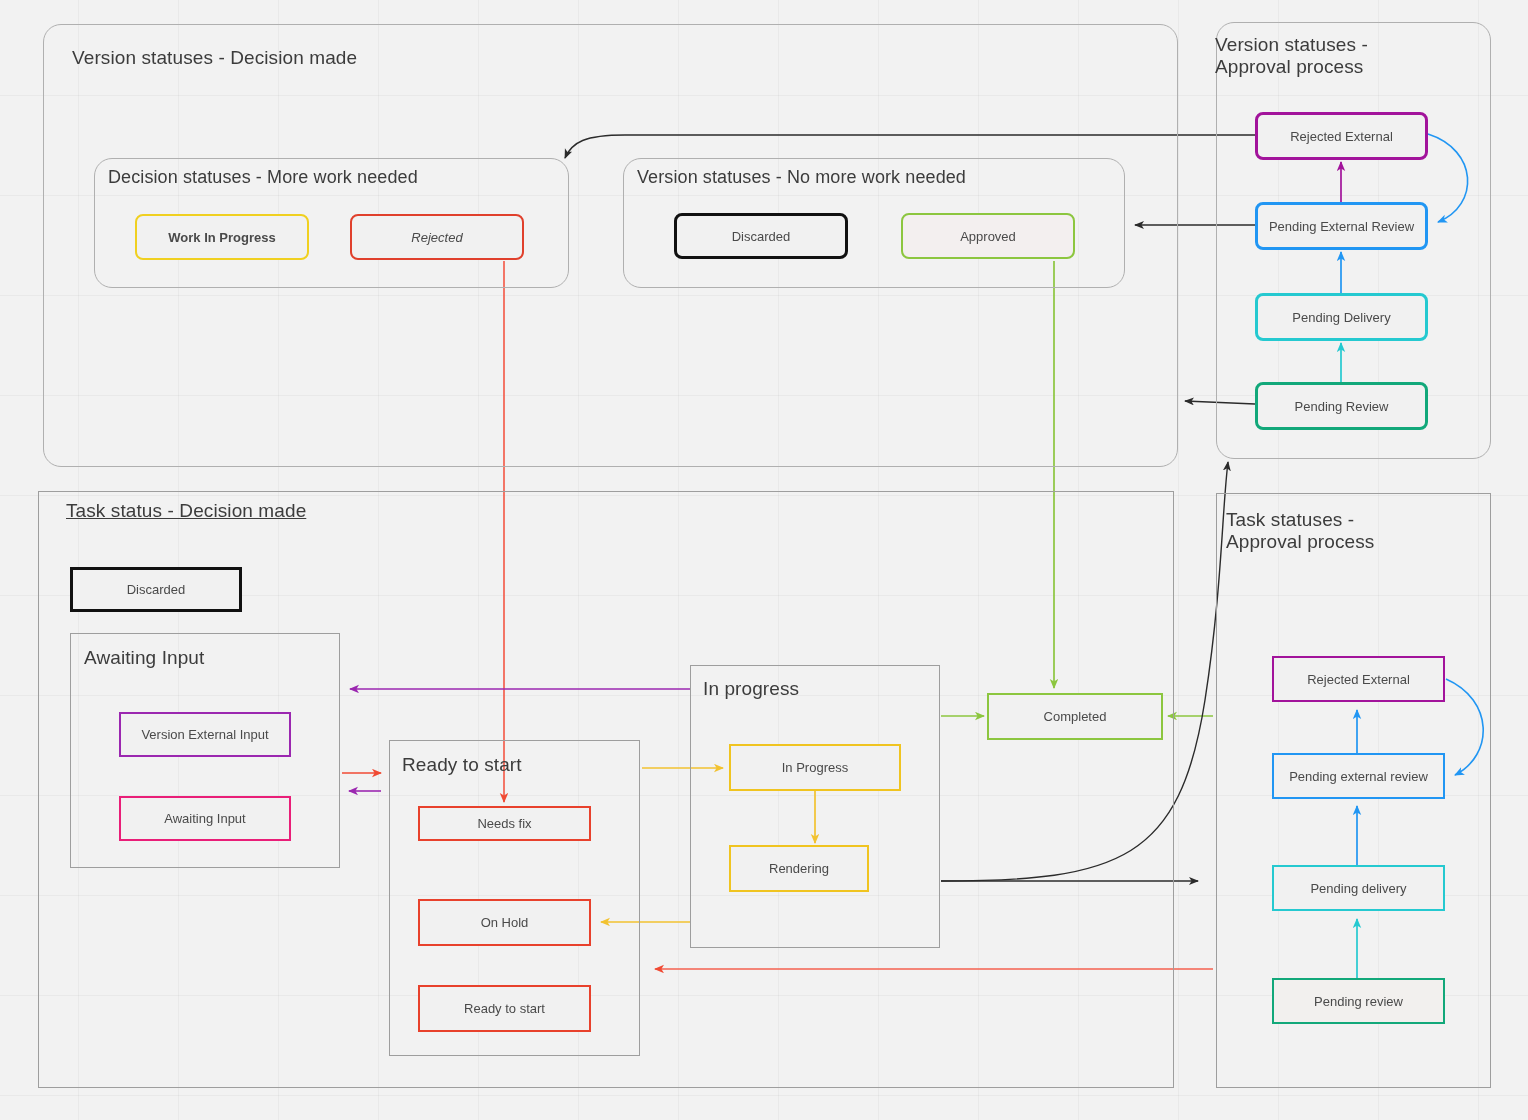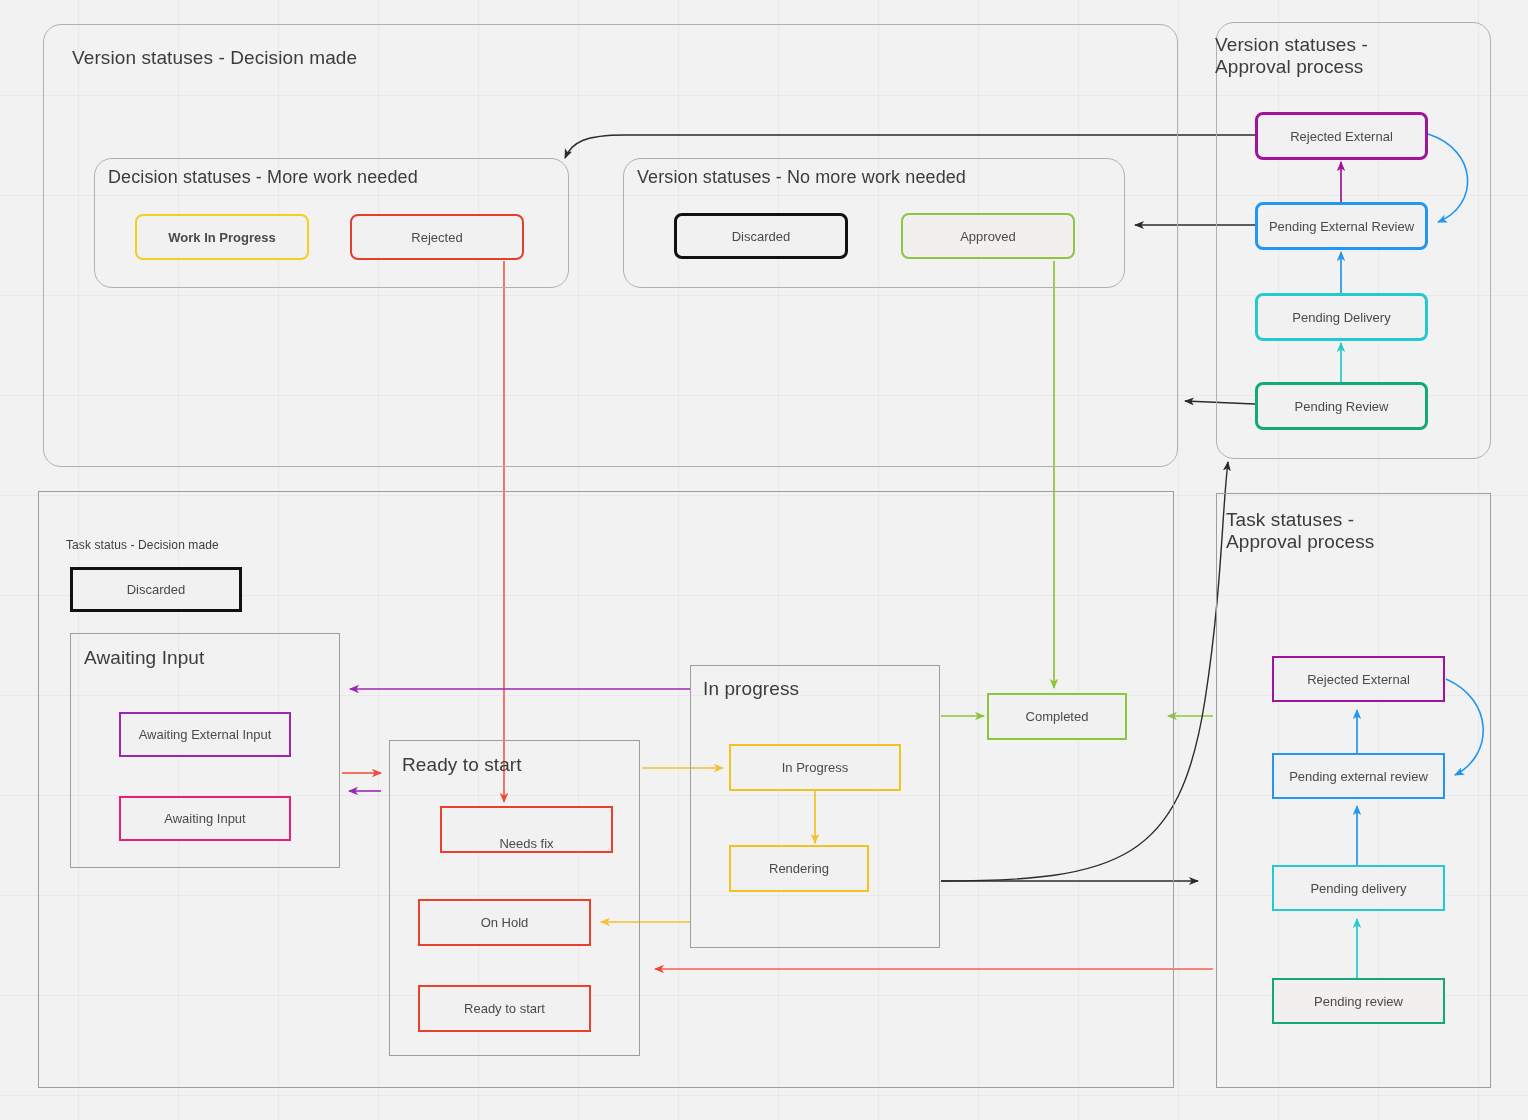--- a/index.html
+++ b/index.html
@@ -118,21 +118,21 @@
 
   <div class="grp round" style="left:43px;top:24px;width:1135px;height:443px;"></div>
   <div class="grp-title" style="left:72px;top:47px;font-size:19px;">Version statuses - Decision made</div>
 
   <div class="grp round" style="left:94px;top:158px;width:475px;height:130px;"></div>
   <div class="grp-title" style="left:108px;top:167px;font-size:18px;">Decision statuses - More work needed</div>
   <div class="node round" style="left:135px;top:214px;width:174px;height:46px;border-color:#f0d020;font-weight:bold;">
     <span class="n-label" style="font-size:13px;">Work In Progress</span>
   </div>
   <div class="node round" style="left:350px;top:214px;width:174px;height:46px;border-color:#e0402c;">
-    <span class="n-label" style="font-size:13px;">Rejected</span>
+    <span class="n-label" style="font-size:13px;font-style:italic;">Rejected</span>
   </div>
 
   <div class="grp round" style="left:623px;top:158px;width:502px;height:130px;"></div>
   <div class="grp-title" style="left:637px;top:167px;font-size:18px;">Version statuses - No more work needed</div>
   <div class="node round thick" style="left:674px;top:213px;width:174px;height:46px;border-color:#111111;">
     <span class="n-label" style="font-size:13px;">Discarded</span>
   </div>
   <div class="node round" style="left:901px;top:213px;width:174px;height:46px;border-color:#8cc63f;background:#f3efef;">
     <span class="n-label" style="font-size:13px;">Approved</span>
   </div>
@@ -148,57 +148,57 @@
     <span class="n-label" style="font-size:13px;">Pending External Review</span>
   </div>
   <div class="node round thick" style="left:1255px;top:293px;width:173px;height:48px;border-color:#25c9d0;">
     <span class="n-label" style="font-size:13px;">Pending Delivery</span>
   </div>
   <div class="node round thick" style="left:1255px;top:382px;width:173px;height:48px;border-color:#12a87a;">
     <span class="n-label" style="font-size:13px;">Pending Review</span>
   </div>
 
   <div class="grp sq" style="left:38px;top:491px;width:1136px;height:597px;"></div>
-  <div class="grp-title" style="left:66px;top:538px;font-size:12px;">Task status - Decision made</div>
+  <div class="grp-title" style="left:66px;top:500px;font-size:19px;text-decoration:underline;">Task status - Decision made</div>
 
   <div class="node sq thick" style="left:70px;top:567px;width:172px;height:45px;border-color:#111111;">
     <span class="n-label" style="font-size:13px;">Discarded</span>
   </div>
 
   <div class="grp sq" style="left:70px;top:633px;width:270px;height:235px;"></div>
   <div class="grp-title" style="left:84px;top:647px;font-size:19px;">Awaiting Input</div>
   <div class="node sq" style="left:119px;top:712px;width:172px;height:45px;border-color:#9b27b0;">
-    <span class="n-label" style="font-size:13px;">Awaiting External Input</span>
+    <span class="n-label" style="font-size:13px;">Version External Input</span>
   </div>
   <div class="node sq" style="left:119px;top:796px;width:172px;height:45px;border-color:#e91e78;">
     <span class="n-label" style="font-size:13px;">Awaiting Input</span>
   </div>
 
   <div class="grp sq" style="left:389px;top:740px;width:251px;height:316px;"></div>
   <div class="grp-title" style="left:402px;top:754px;font-size:19px;">Ready to start</div>
-  <div class="node sq" style="left:440px;top:806px;width:173px;height:47px;border-color:#e8412c;align-items:flex-end;">
+  <div class="node sq" style="left:418px;top:806px;width:173px;height:35px;border-color:#e8412c;">
     <span class="n-label" style="font-size:13px;">Needs fix</span>
   </div>
   <div class="node sq" style="left:418px;top:899px;width:173px;height:47px;border-color:#e8412c;">
     <span class="n-label" style="font-size:13px;">On Hold</span>
   </div>
   <div class="node sq" style="left:418px;top:985px;width:173px;height:47px;border-color:#e8412c;">
     <span class="n-label" style="font-size:13px;">Ready to start</span>
   </div>
 
   <div class="grp sq" style="left:690px;top:665px;width:250px;height:283px;"></div>
   <div class="grp-title" style="left:703px;top:678px;font-size:19px;">In progress</div>
   <div class="node sq" style="left:729px;top:744px;width:172px;height:47px;border-color:#f0c420;">
     <span class="n-label" style="font-size:13px;">In Progress</span>
   </div>
   <div class="node sq" style="left:729px;top:845px;width:140px;height:47px;border-color:#f0c420;">
     <span class="n-label" style="font-size:13px;">Rendering</span>
   </div>
 
-  <div class="node sq" style="left:987px;top:693px;width:140px;height:47px;border-color:#8cc63f;">
+  <div class="node sq" style="left:987px;top:693px;width:176px;height:47px;border-color:#8cc63f;">
     <span class="n-label" style="font-size:13px;">Completed</span>
   </div>
 
   <div class="grp sq" style="left:1216px;top:493px;width:275px;height:595px;"></div>
   <div class="grp-title" style="left:1226px;top:509px;font-size:19px;">Task statuses -
 Approval process</div>
 
   <div class="node sq" style="left:1272px;top:656px;width:173px;height:46px;border-color:#a2139b;">
     <span class="n-label" style="font-size:13px;">Rejected External</span>
   </div>

